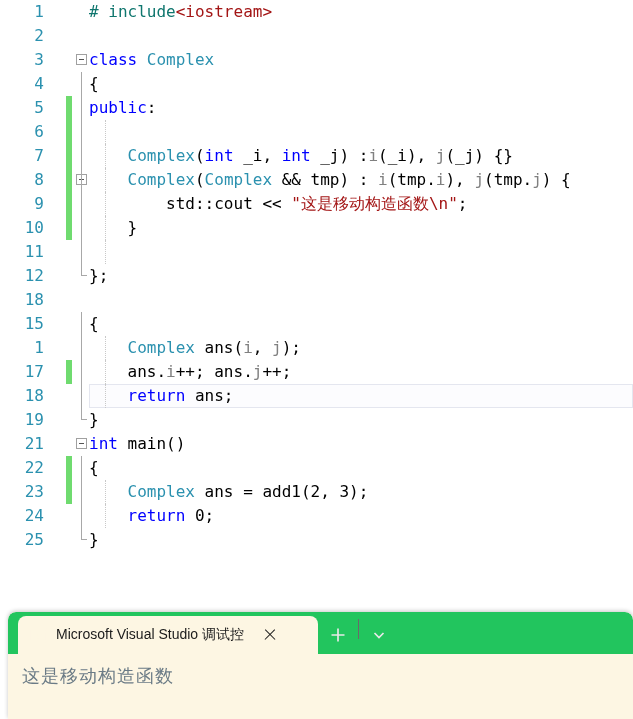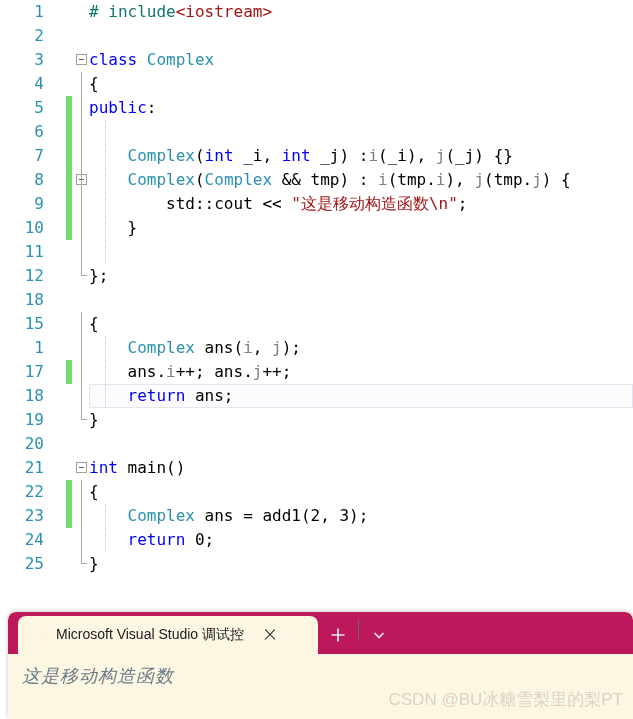--- a/index.html
+++ b/index.html
@@ -47,21 +47,21 @@
   .pp{color:#0f766e;}
   .inc{color:#A31515;}
 
   
   .term{
     position:absolute;left:8px;top:612px;width:625px;height:107px;
     background:#FDF6E3;border-radius:8px 8px 0 0;overflow:hidden;
     box-shadow:0 -1px 4px rgba(0,0,0,.22);
   }
   .term-titlebar{
-    position:absolute;left:0;top:0;width:625px;height:42px;background:#be185d;
+    position:absolute;left:0;top:0;width:625px;height:42px;background:#22c55e;
     border-radius:8px 8px 0 0;display:flex;align-items:flex-end;
   }
   .term-tab{
     position:relative;margin-left:10px;height:38px;width:300px;
     background:#FDF6E3;border-radius:8px 8px 0 0;
     display:flex;align-items:center;gap:8px;padding:0 8px 0 12px;box-sizing:border-box;
   }
   .cmd-icon{width:18px;height:18px;flex:0 0 18px;position:relative;}
   .tab-title{
     font-family:"Liberation Sans","DejaVu Sans",sans-serif;
@@ -75,21 +75,21 @@
     content:"";position:absolute;left:3px;top:9px;width:14px;height:1.4px;background:#1b1b1b;
   }
   .tab-close::before{transform:rotate(45deg);}
   .tab-close::after{transform:rotate(-45deg);}
   .tb-btn{
     width:40px;height:38px;display:flex;align-items:center;justify-content:center;
     color:#e8e8e8;cursor:pointer;
   }
   .tb-sep{width:1px;height:20px;background:#6a6a6a;align-self:center;margin-bottom:8px;}
   .term-body{
-    position:absolute;left:0;top:42px;width:590px;height:65px;background:#FDF6E3;font-style:italic;
+    position:absolute;left:0;top:42px;width:590px;height:65px;background:#FDF6E3;
   }
   .term-out{
     position:absolute;left:14px;top:10px;
     font-family:"DejaVu Sans","Liberation Sans",sans-serif;
     font-size:18px;color:#6b7b86;letter-spacing:1px;
   }
   .watermark{
     position:absolute;right:10px;bottom:8px;
     font-family:"Liberation Sans","DejaVu Sans",sans-serif;
     font-size:17px;color:#d9d4c3;white-space:nowrap;
@@ -112,21 +112,20 @@
       <div class="code-line"><span class="ln">9</span><span class="chg"></span><span class="vline"></span><span class="iguide"></span><span class="src">        std::cout &lt;&lt; <span class="str">"这是移动构造函数\n"</span>;</span></div>
       <div class="code-line"><span class="ln">10</span><span class="chg"></span><span class="vline"></span><span class="iguide"></span><span class="src">    }</span></div>
       <div class="code-line"><span class="ln">11</span><span class="chg off"></span><span class="vline"></span><span class="iguide"></span><span class="src"></span></div>
       <div class="code-line"><span class="ln">12</span><span class="chg off"></span><span class="vline end endcap"></span><span class="src">};</span></div>
       <div class="code-line"><span class="ln">18</span><span class="chg off"></span><span class="src"></span></div>
       <div class="code-line"><span class="ln">15</span><span class="chg off"></span><span class="vline"></span><span class="src">{</span></div>
       <div class="code-line"><span class="ln">1</span><span class="chg off"></span><span class="vline"></span><span class="iguide"></span><span class="src">    <span class="type">Complex</span> ans(<span class="gray">i</span>, <span class="gray">j</span>);</span></div>
       <div class="code-line"><span class="ln">17</span><span class="chg"></span><span class="vline"></span><span class="iguide"></span><span class="src">    ans.<span class="gray">i</span>++; ans.<span class="gray">j</span>++;</span></div>
       <div class="code-line"><div class="cur"></div><span class="ln">18</span><span class="chg off"></span><span class="vline"></span><span class="iguide"></span><span class="src">    <span class="kw">return</span> ans;</span></div>
       <div class="code-line"><span class="ln">19</span><span class="chg off"></span><span class="vline end endcap"></span><span class="src">}</span></div>
-      <div class="code-line"><span class="ln">20</span><span class="chg off"></span><span class="src"></span></div>
       <div class="code-line"><span class="ln">21</span><span class="chg off"></span><span class="fold"></span><span class="src"><span class="kw">int</span> main()</span></div>
       <div class="code-line"><span class="ln">22</span><span class="chg"></span><span class="vline"></span><span class="src">{</span></div>
       <div class="code-line"><span class="ln">23</span><span class="chg"></span><span class="vline"></span><span class="iguide"></span><span class="src">    <span class="type">Complex</span> ans = add1(2, 3);</span></div>
       <div class="code-line"><span class="ln">24</span><span class="chg off"></span><span class="vline"></span><span class="iguide"></span><span class="src">    <span class="kw">return</span> 0;</span></div>
       <div class="code-line"><span class="ln">25</span><span class="chg off"></span><span class="vline end endcap"></span><span class="src">}</span></div>
     </div>
 
   <div class="term">
     <div class="term-titlebar">
       <div class="term-tab">
@@ -151,14 +150,13 @@
         <svg width="16" height="16" viewBox="0 0 16 16">
           <polyline points="3.5,6 8,10.5 12.5,6" fill="none" stroke="#e8e8e8" stroke-width="1.7"></polyline>
         </svg>
       </div>
     </div>
     <div class="term-body">
       <div class="term-out">这是移动构造函数</div>
     </div>
   </div>
 
-  <div class="watermark">CSDN @BU冰糖雪梨里的梨PT</div>
 </div>
 
 </body></html>

